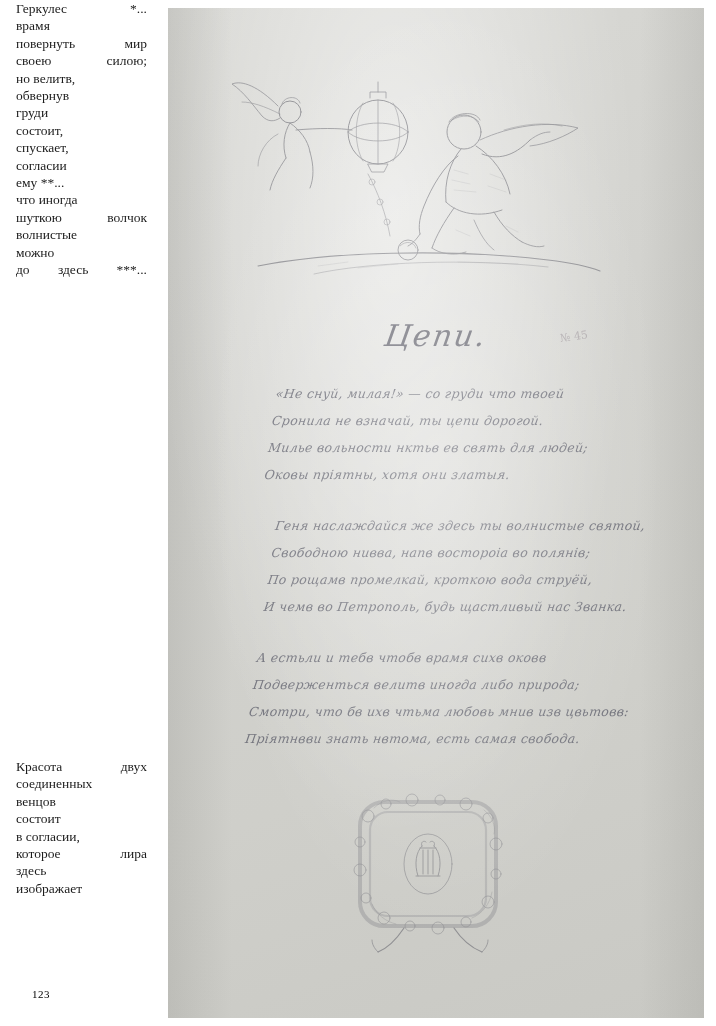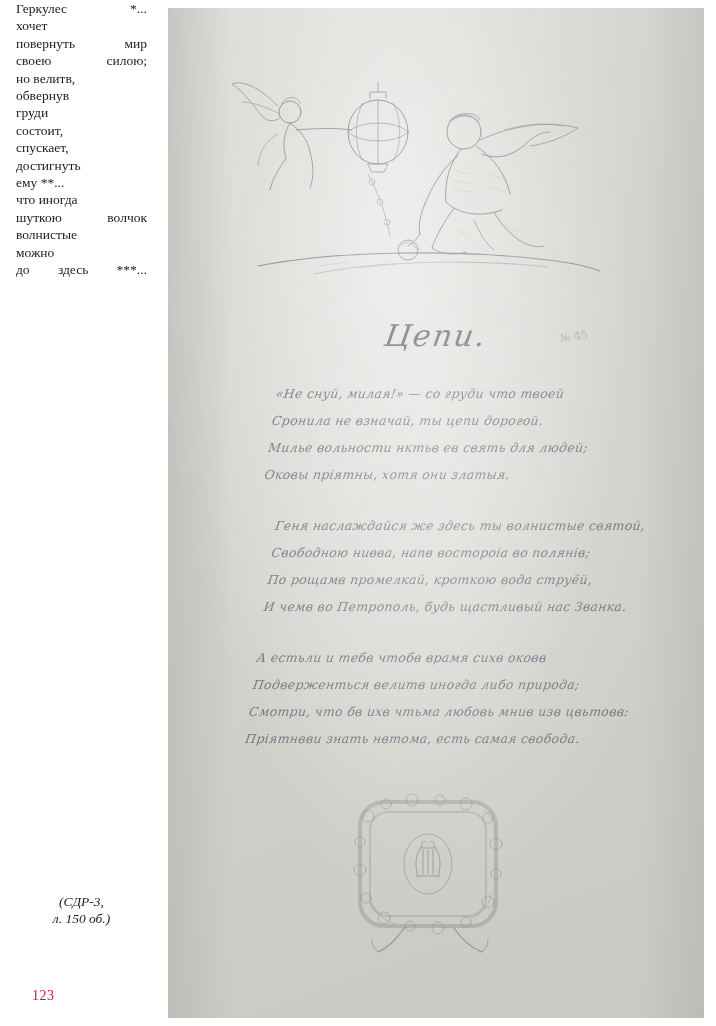--- a/index.html
+++ b/index.html
@@ -54,22 +54,22 @@
     line-height: 17.4px;
     font-style: italic;
     text-align: center;
     color: #1c1c1c;
   }
 
   .page-number {
     position: absolute;
     left: 16px;
     top: 988px;
-    font-size: 14px;
-    color: #be185d;
+    font-size: 11px;
+    color: #000000;
     letter-spacing: .5px;
   }
 
   
   .plate {
     position: absolute;
     left: 168px;
     top: 8px;
     width: 536px;
     height: 1010px;
@@ -159,42 +159,48 @@
     height: 185px;
   }
 </style>
 </head>
 <body>
 
 <div class="margin-col">
 
   <div class="note note-top">
     <p class="spread">Геркулес *...</p>
-    <p>хочет</p>
+    <p>врамя</p>
     <p class="spread">повернуть мир</p>
     <p class="spread">своею силою;</p>
     <p>но велитв,</p>
     <p class="spread">обвернув</p>
     <p>груди</p>
     <p>состоит,</p>
     <p>спускает,</p>
-    <p>достигнуть</p>
+    <p>согласии</p>
     <p>ему **...</p>
     <p>что иногда</p>
     <p class="spread">шуткою волчок</p>
     <p>волнистые</p>
     <p>можно</p>
     <p class="spread">до здесь ***...</p>
   </div>
 
-
-  <div class="note-source">
-    <div>(СДР-3,</div>
-    <div>л. 150 об.)</div>
+  <div class="note note-bottom">
+    <p class="spread">Красота двух</p>
+    <p>соединенных</p>
+    <p>венцов</p>
+    <p>состоит</p>
+    <p>в согласии,</p>
+    <p class="spread">которое лира</p>
+    <p>здесь</p>
+    <p>изображает</p>
   </div>
+
 
   <div class="page-number">123</div>
 </div>
 
 <div class="plate">
   <div class="plate-inner">
 
     <div class="vignette-top">
       <svg viewBox="0 0 420 230" width="420" height="230">
         <g class="ink" stroke-width="1" opacity="0.62" stroke-linecap="round" stroke-linejoin="round">

